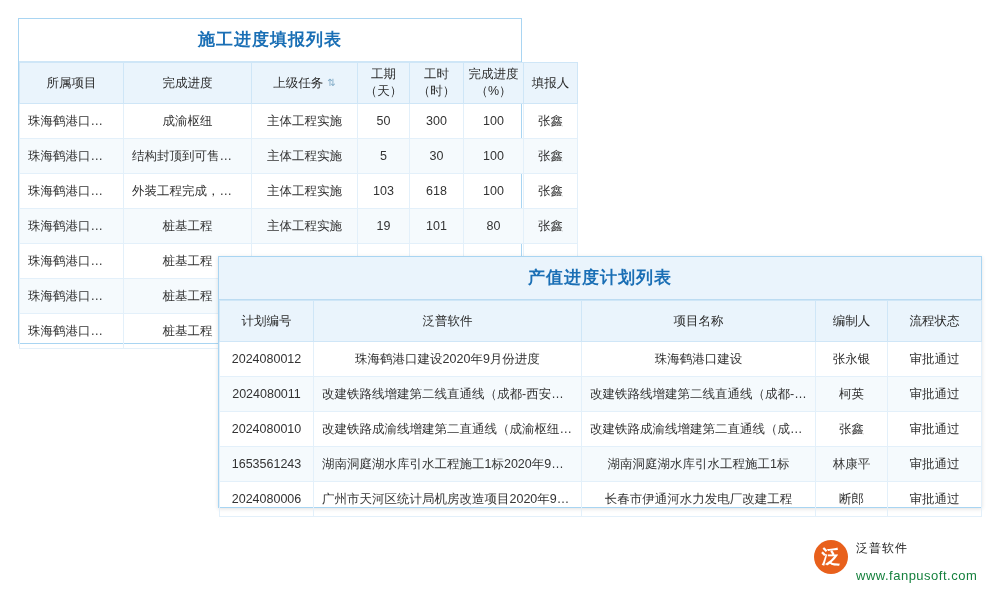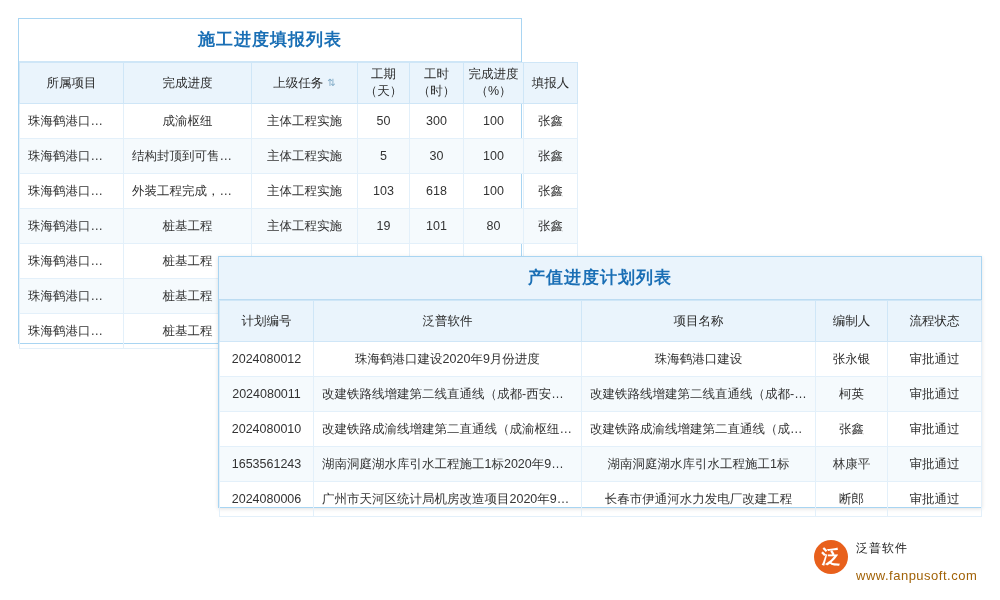--- a/index.html
+++ b/index.html
@@ -124,21 +124,21 @@
     font-size: 12px;
     font-weight: normal;
     color: #1a1a1a;
     letter-spacing: 1px;
   }
   #logo .url {
     position: absolute;
     left: 42px;
     top: 30px;
     font-size: 13px;
-    color: #a16207;
+    color: #15803d;
     letter-spacing: 0.5px;
   }
 </style>
 </head>
 <body>
 
 <div class="panel" id="panel-construction">
   <div class="panel-title">施工进度填报列表</div>
   <table class="grid">
     <colgroup>

